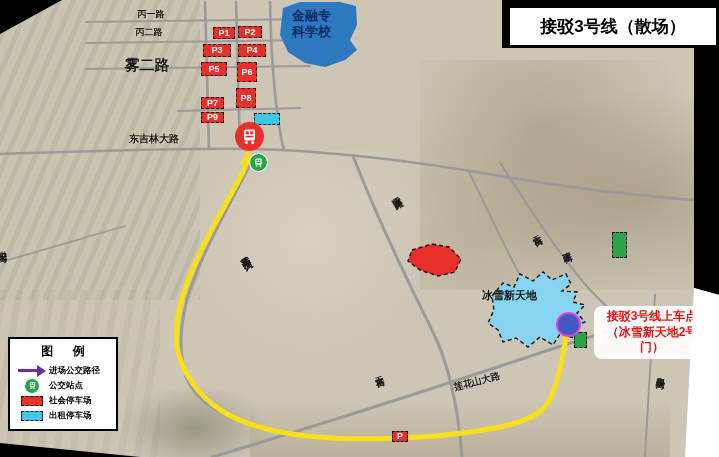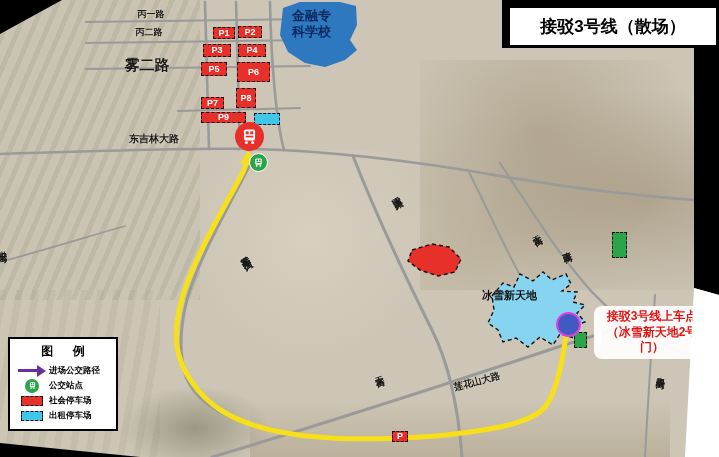--- a/index.html
+++ b/index.html
@@ -121,30 +121,30 @@
       </div>
       <div class="marker red" style="left: 203px; top: 44px; width: 28px; height: 13px;">
         <span>P3</span>
       </div>
       <div class="marker red" style="left: 238px; top: 44px; width: 28px; height: 13px;">
         <span>P4</span>
       </div>
       <div class="marker red" style="left: 201px; top: 62px; width: 26px; height: 14px;">
         <span>P5</span>
       </div>
-      <div class="marker red" style="left: 237px; top: 62px; width: 33px; height: 20px;">
+      <div class="marker red" style="left: 237px; top: 62px; width: 20px; height: 20px;">
         <span>P6</span>
       </div>
       <div class="marker red" style="left: 201px; top: 97px; width: 23px; height: 12px;">
         <span>P7</span>
       </div>
       <div class="marker red" style="left: 236px; top: 88px; width: 20px; height: 20px;">
         <span>P8</span>
       </div>
-      <div class="marker red" style="left: 201px; top: 112px; width: 45px; height: 11px; align-items: center;">
+      <div class="marker red" style="left: 201px; top: 112px; width: 23px; height: 11px; align-items: center;">
         <span>P9</span>
       </div>
       <div class="marker red" style="left: 392px; top: 431px; width: 16px; height: 11px;">
         <span>P</span>
       </div>
       <div class="marker cyan" style="left: 254px; top: 113px; width: 26px; height: 12px;"></div>
       <div class="marker green" style="left: 612px; top: 232px; width: 15px; height: 26px;"></div>
       <div class="marker green" style="left: 574px; top: 332px; width: 13px; height: 16px;"></div>
     </div>
 

